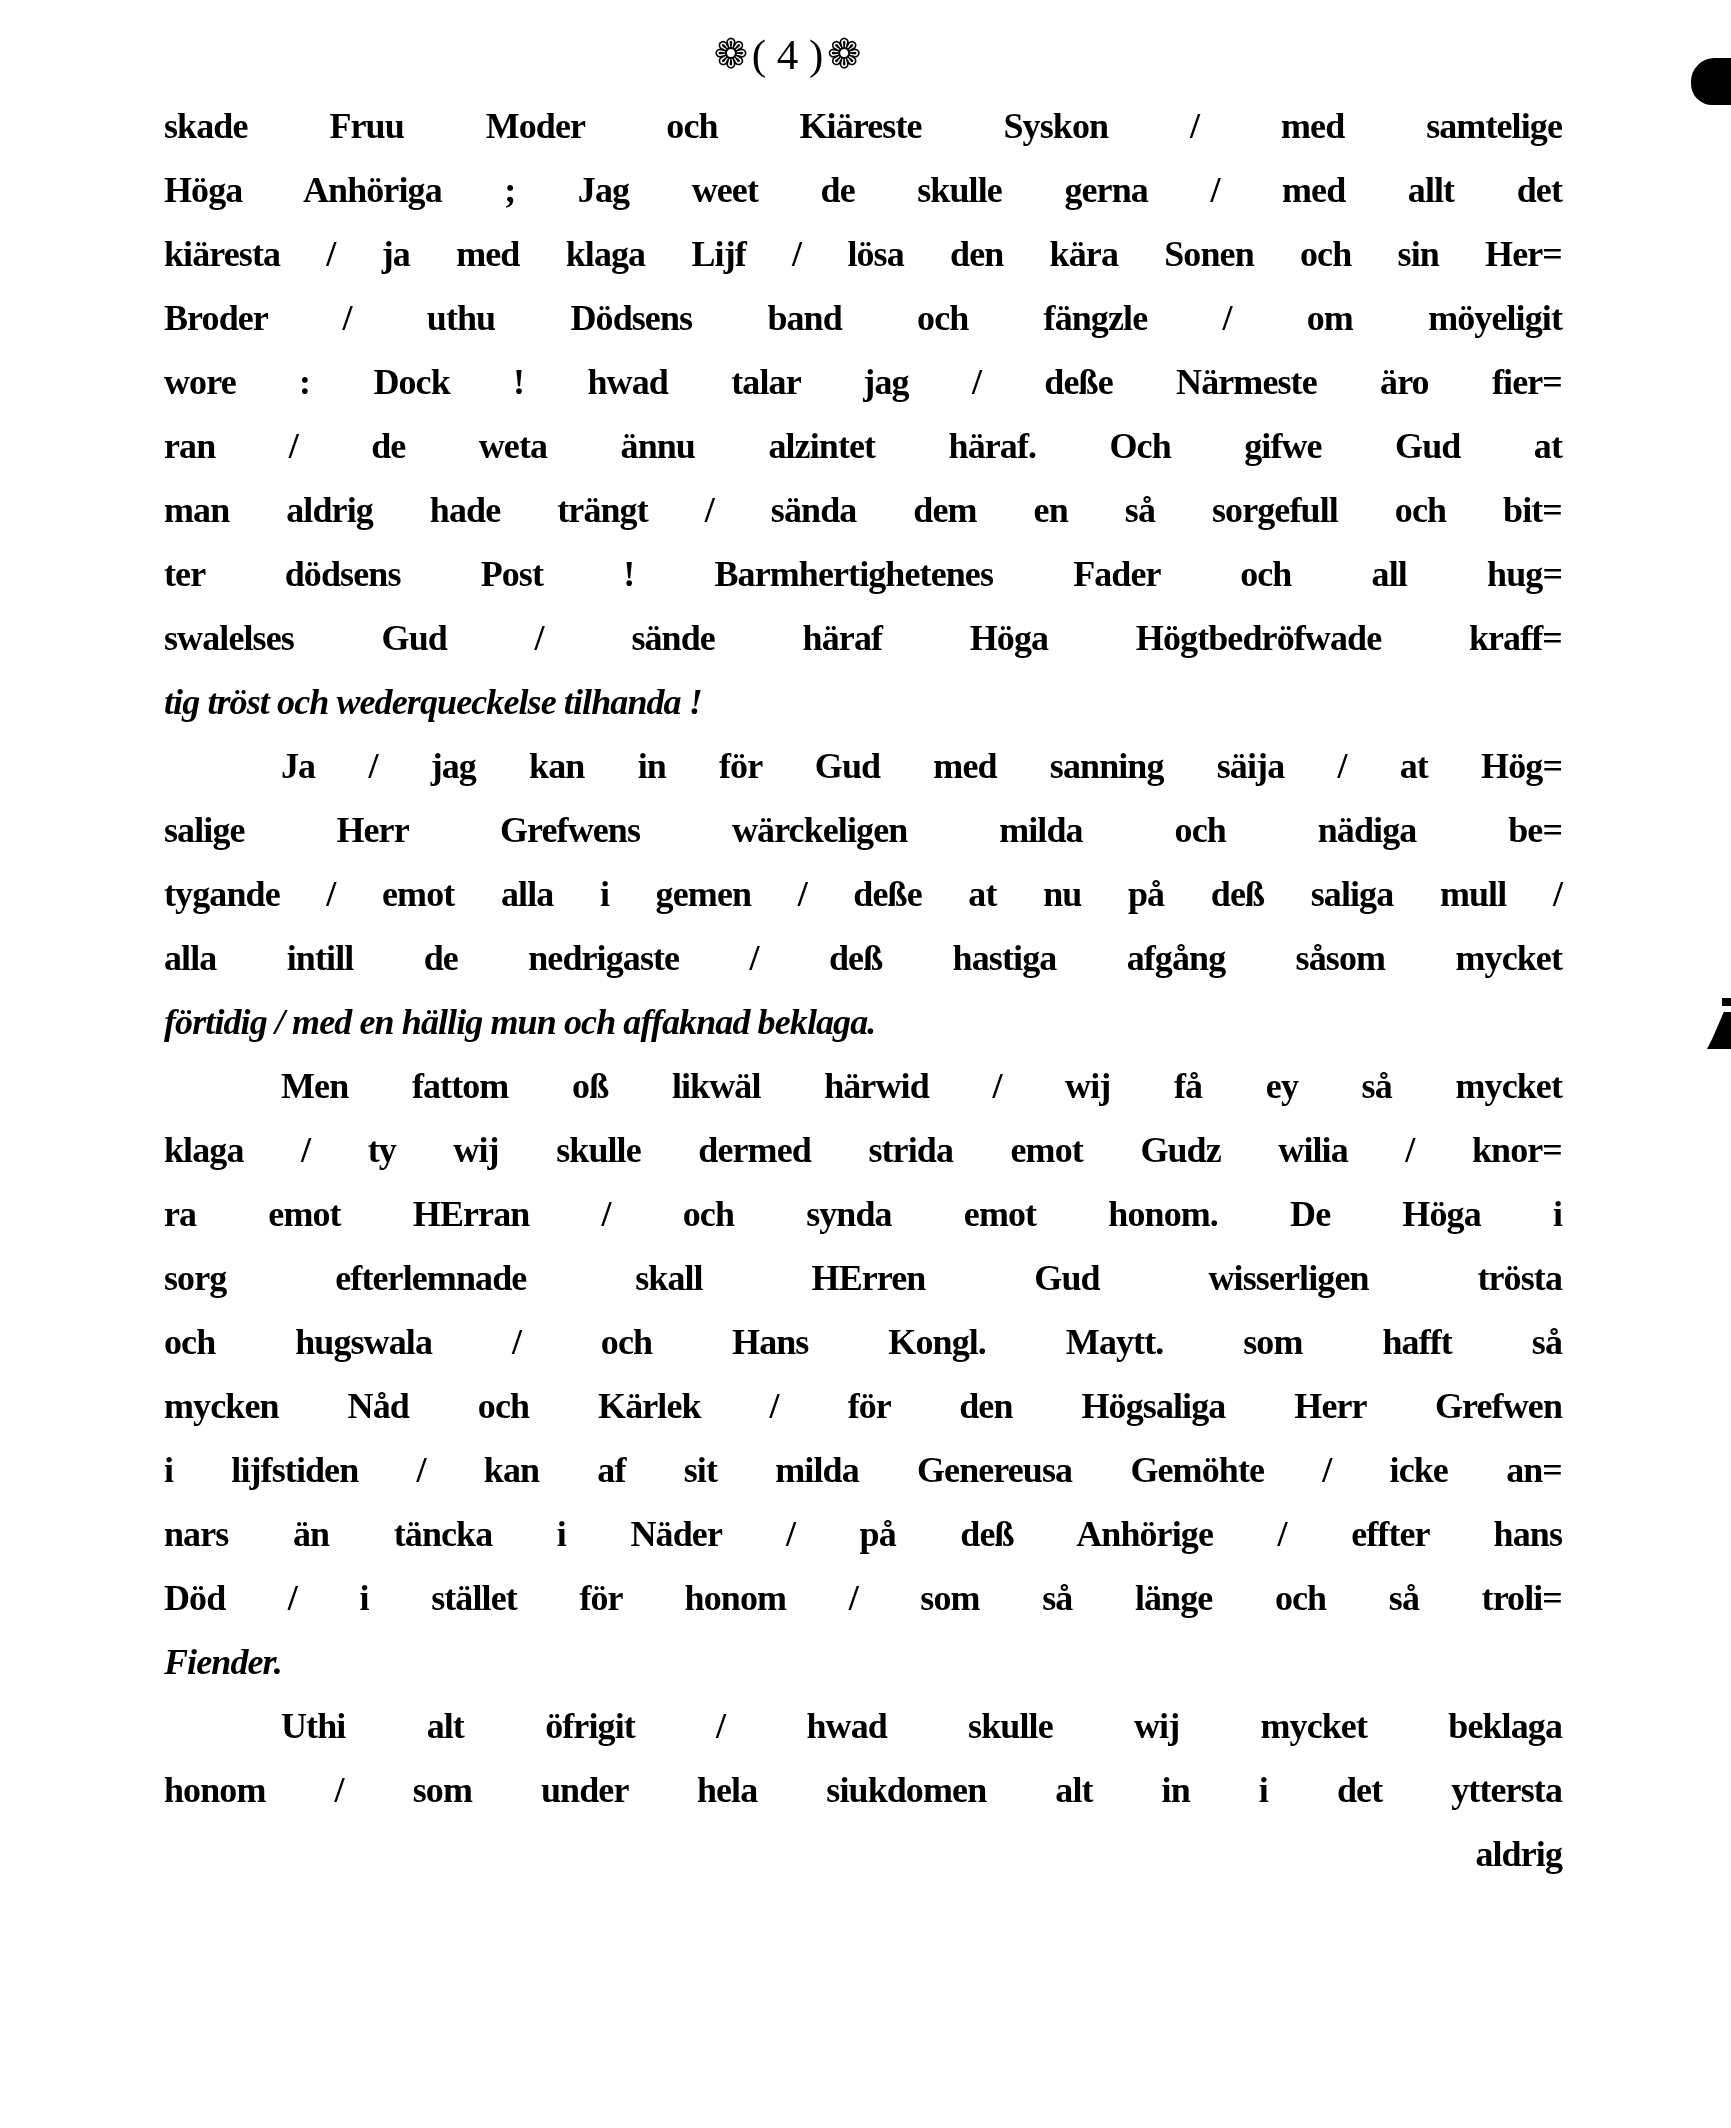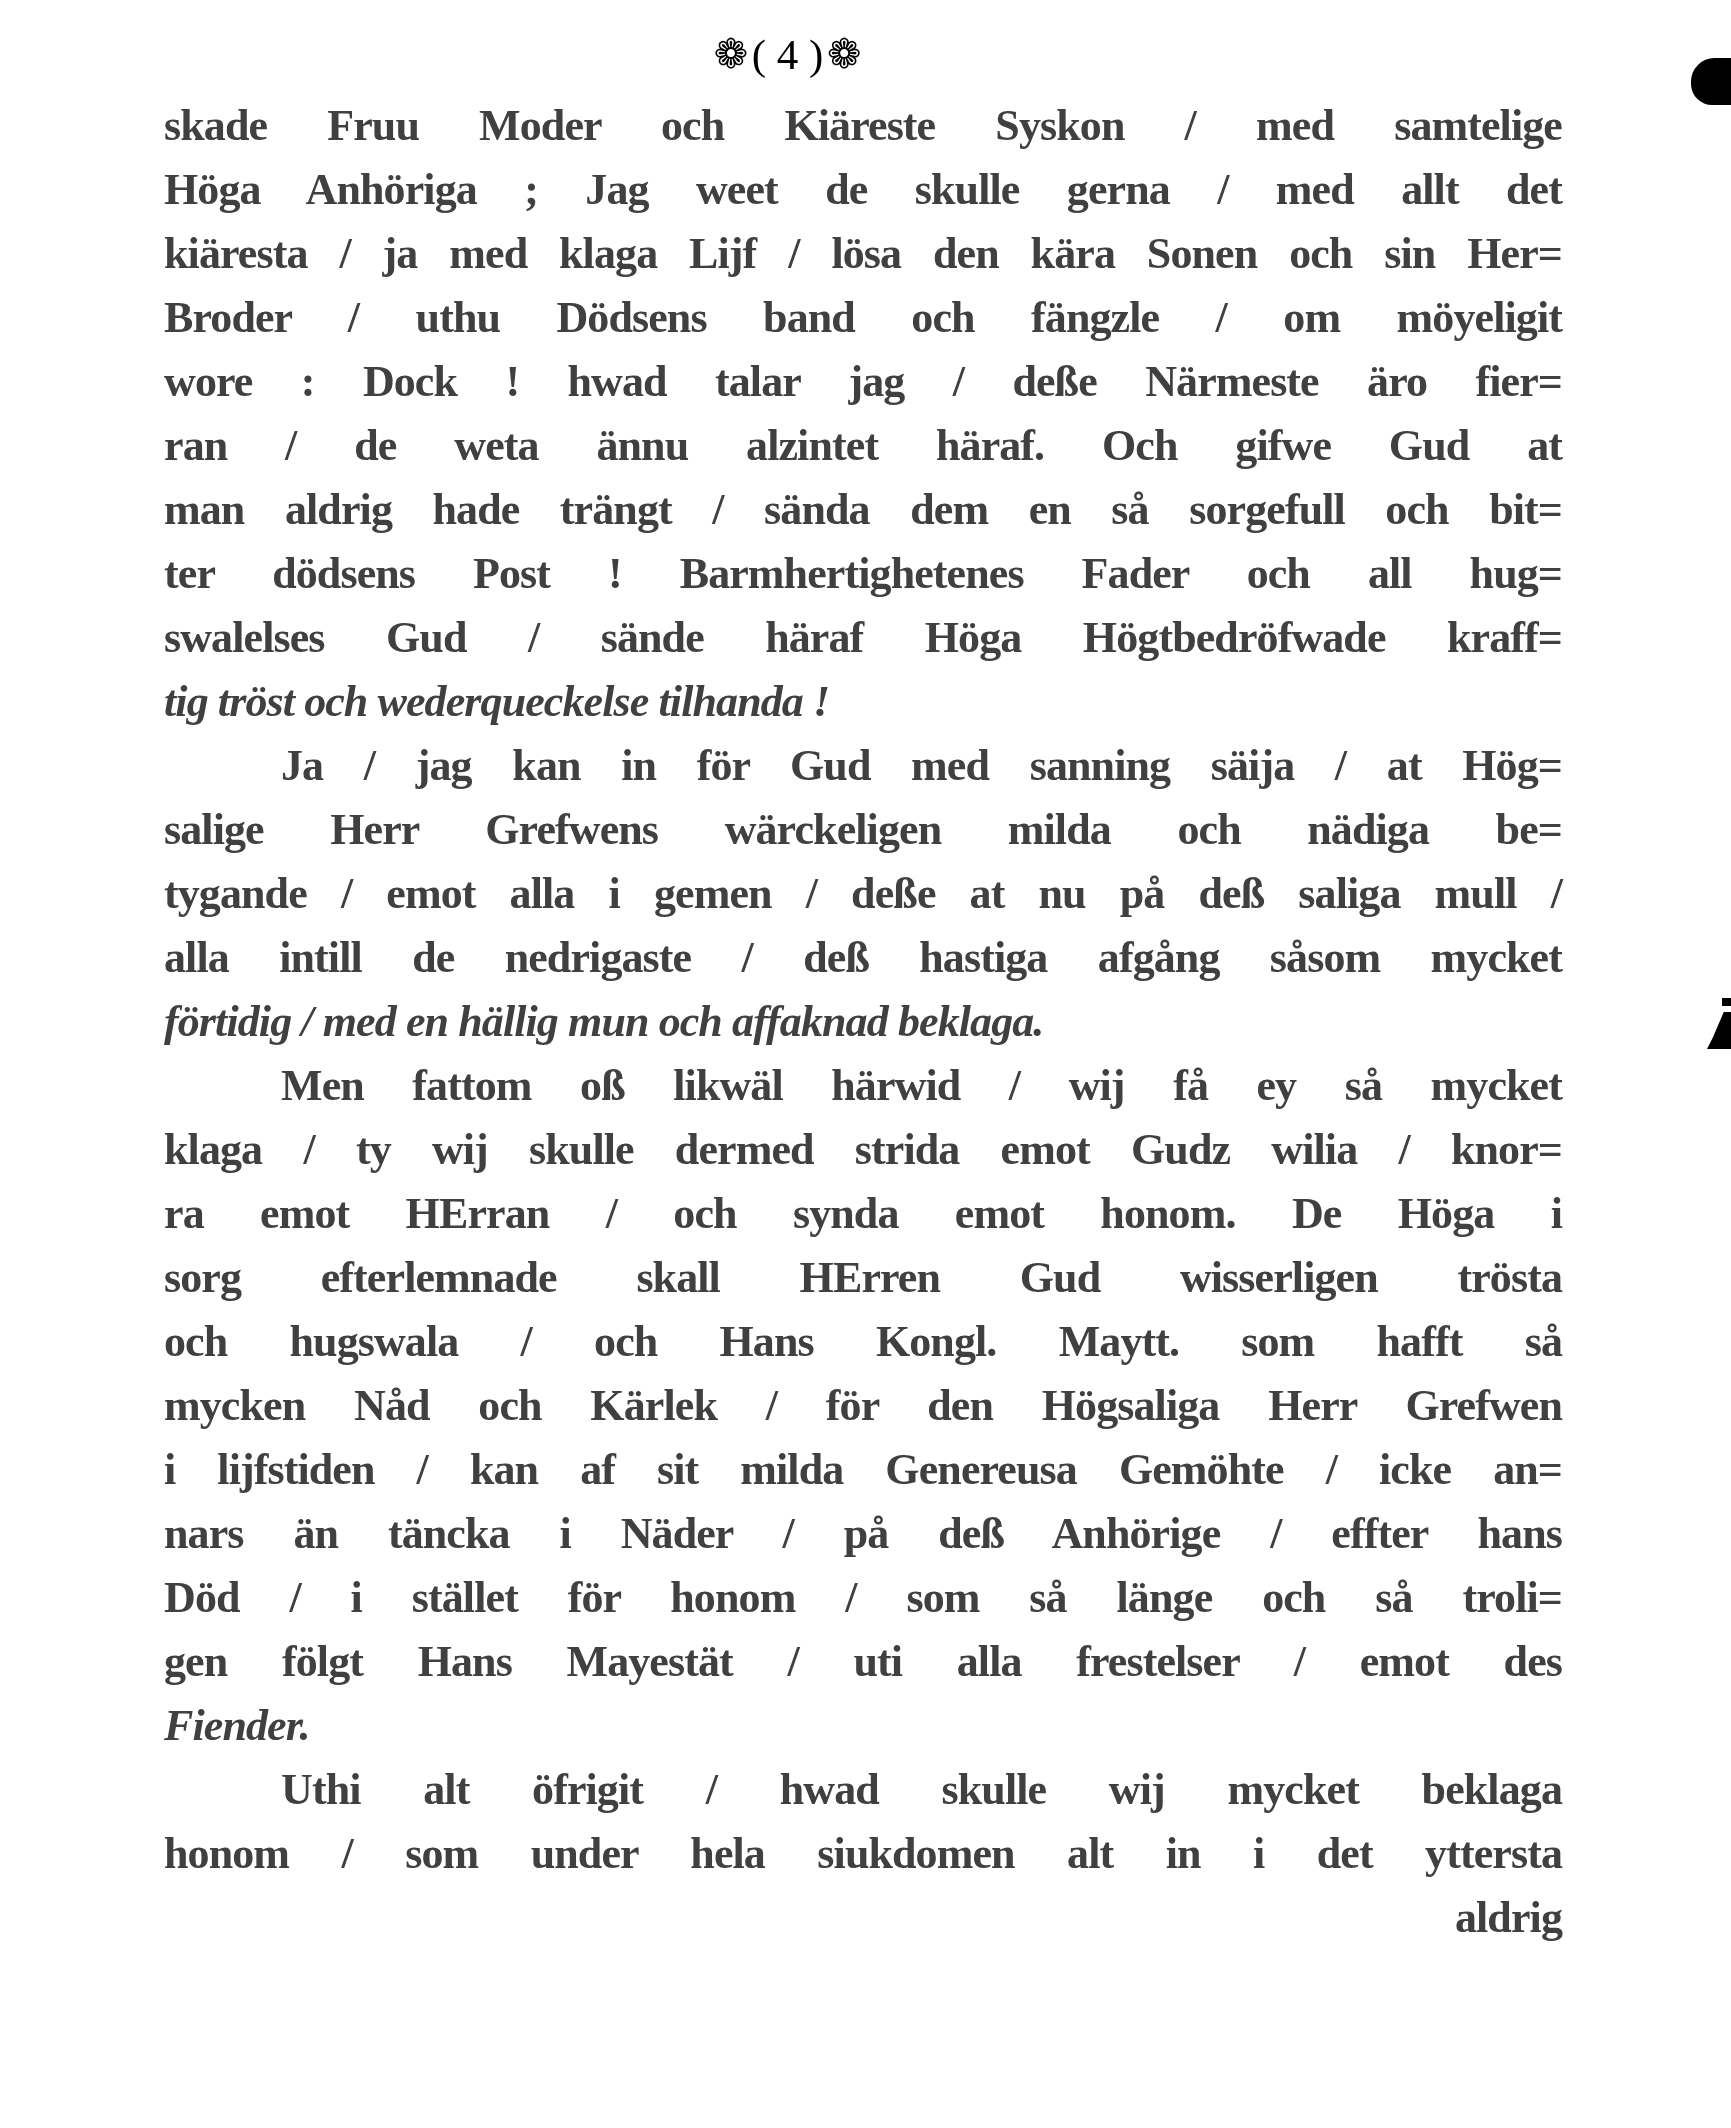--- a/index.html
+++ b/index.html
@@ -1,21 +1,21 @@
 <!DOCTYPE html>
 <html style="font-size:15px"><head>
 <meta charset="utf-8">
 <style>
   html, body { margin:0; padding:0; background:#ffffff; }
   body { width:1731px; height:2129px; position:relative; overflow:hidden; }
   .page { position:absolute; left:0; top:0; width:1731px; height:2129px; background:#fff; }
   .header { position:absolute; left:675px; top:26px; width:225px; height:56px; display:flex; align-items:center; justify-content:center; gap:3.7px; font-family:"Liberation Serif", serif; font-size:43px; color:#000; }
   .orn { font-size:41px; line-height:1; }
   .pageno { font-family:"Liberation Serif", serif; font-size:43px; }
-  .text { position:absolute; left:164px; top:94px; width:1398px; font-family:"Liberation Serif", serif; font-weight:bold; color:#404040; font-size:44px; line-height:64px; }
+  .text { position:absolute; left:164px; top:94px; width:1398px; font-family:"Liberation Serif", serif; font-weight:bold; color:#000000; font-size:36px; line-height:64px; }
   .line { display:block; white-space:nowrap; text-align:justify; text-align-last:justify; height:64px; transform-origin:left center; letter-spacing:-0.9px; }
   .line.indent { padding-left:117px; }
   .line.short { text-align-last:left;font-style:italic; }
   .line.right { text-align:right; text-align-last:right; }
   .blot { position:absolute; background:#000; }
   .blot1 { left:1691px; top:58px; width:47px; height:47px; border-radius:50% 0 0 45%; }
   .blot2 { left:1707px; top:1012px; width:28px; height:37px; clip-path:polygon(60% 0,100% 0,100% 100%,0 100%,20% 70%); }
   .blot2b { left:1722px; top:998px; width:11.2px; height:7.5px; }
 </style>
 </head>
@@ -47,21 +47,20 @@
     <span class="line short">förtidig / med en hällig mun och affaknad beklaga.</span>
     <span class="line indent">Men fattom oß likwäl härwid / wij få ey så mycket</span>
     <span class="line">klaga / ty wij skulle dermed strida emot Gudz wilia / knor=</span>
     <span class="line">ra emot HErran / och synda emot honom. De Höga i</span>
     <span class="line">sorg efterlemnade skall HErren Gud wisserligen trösta</span>
     <span class="line">och hugswala / och Hans Kongl. Maytt. som hafft så</span>
     <span class="line">mycken Nåd och Kärlek / för den Högsaliga Herr Grefwen</span>
     <span class="line">i lijfstiden / kan af sit milda Genereusa Gemöhte / icke an=</span>
     <span class="line">nars än täncka i Näder / på deß Anhörige / effter hans</span>
     <span class="line">Död / i stället för honom / som så länge och så troli=</span>
-    <span class="line">gen fölgt Hans Mayestät / uti alla frestelser / emot des</span>
     <span class="line short">Fiender.</span>
     <span class="line indent">Uthi alt öfrigit / hwad skulle wij mycket beklaga</span>
     <span class="line">honom / som under hela siukdomen alt in i det yttersta</span>
     <span class="line right">aldrig</span>
   </div>
 
   <div class="blot blot1"></div>
   <div class="blot blot2"></div>
   <div class="blot blot2b"></div>
 </div>

